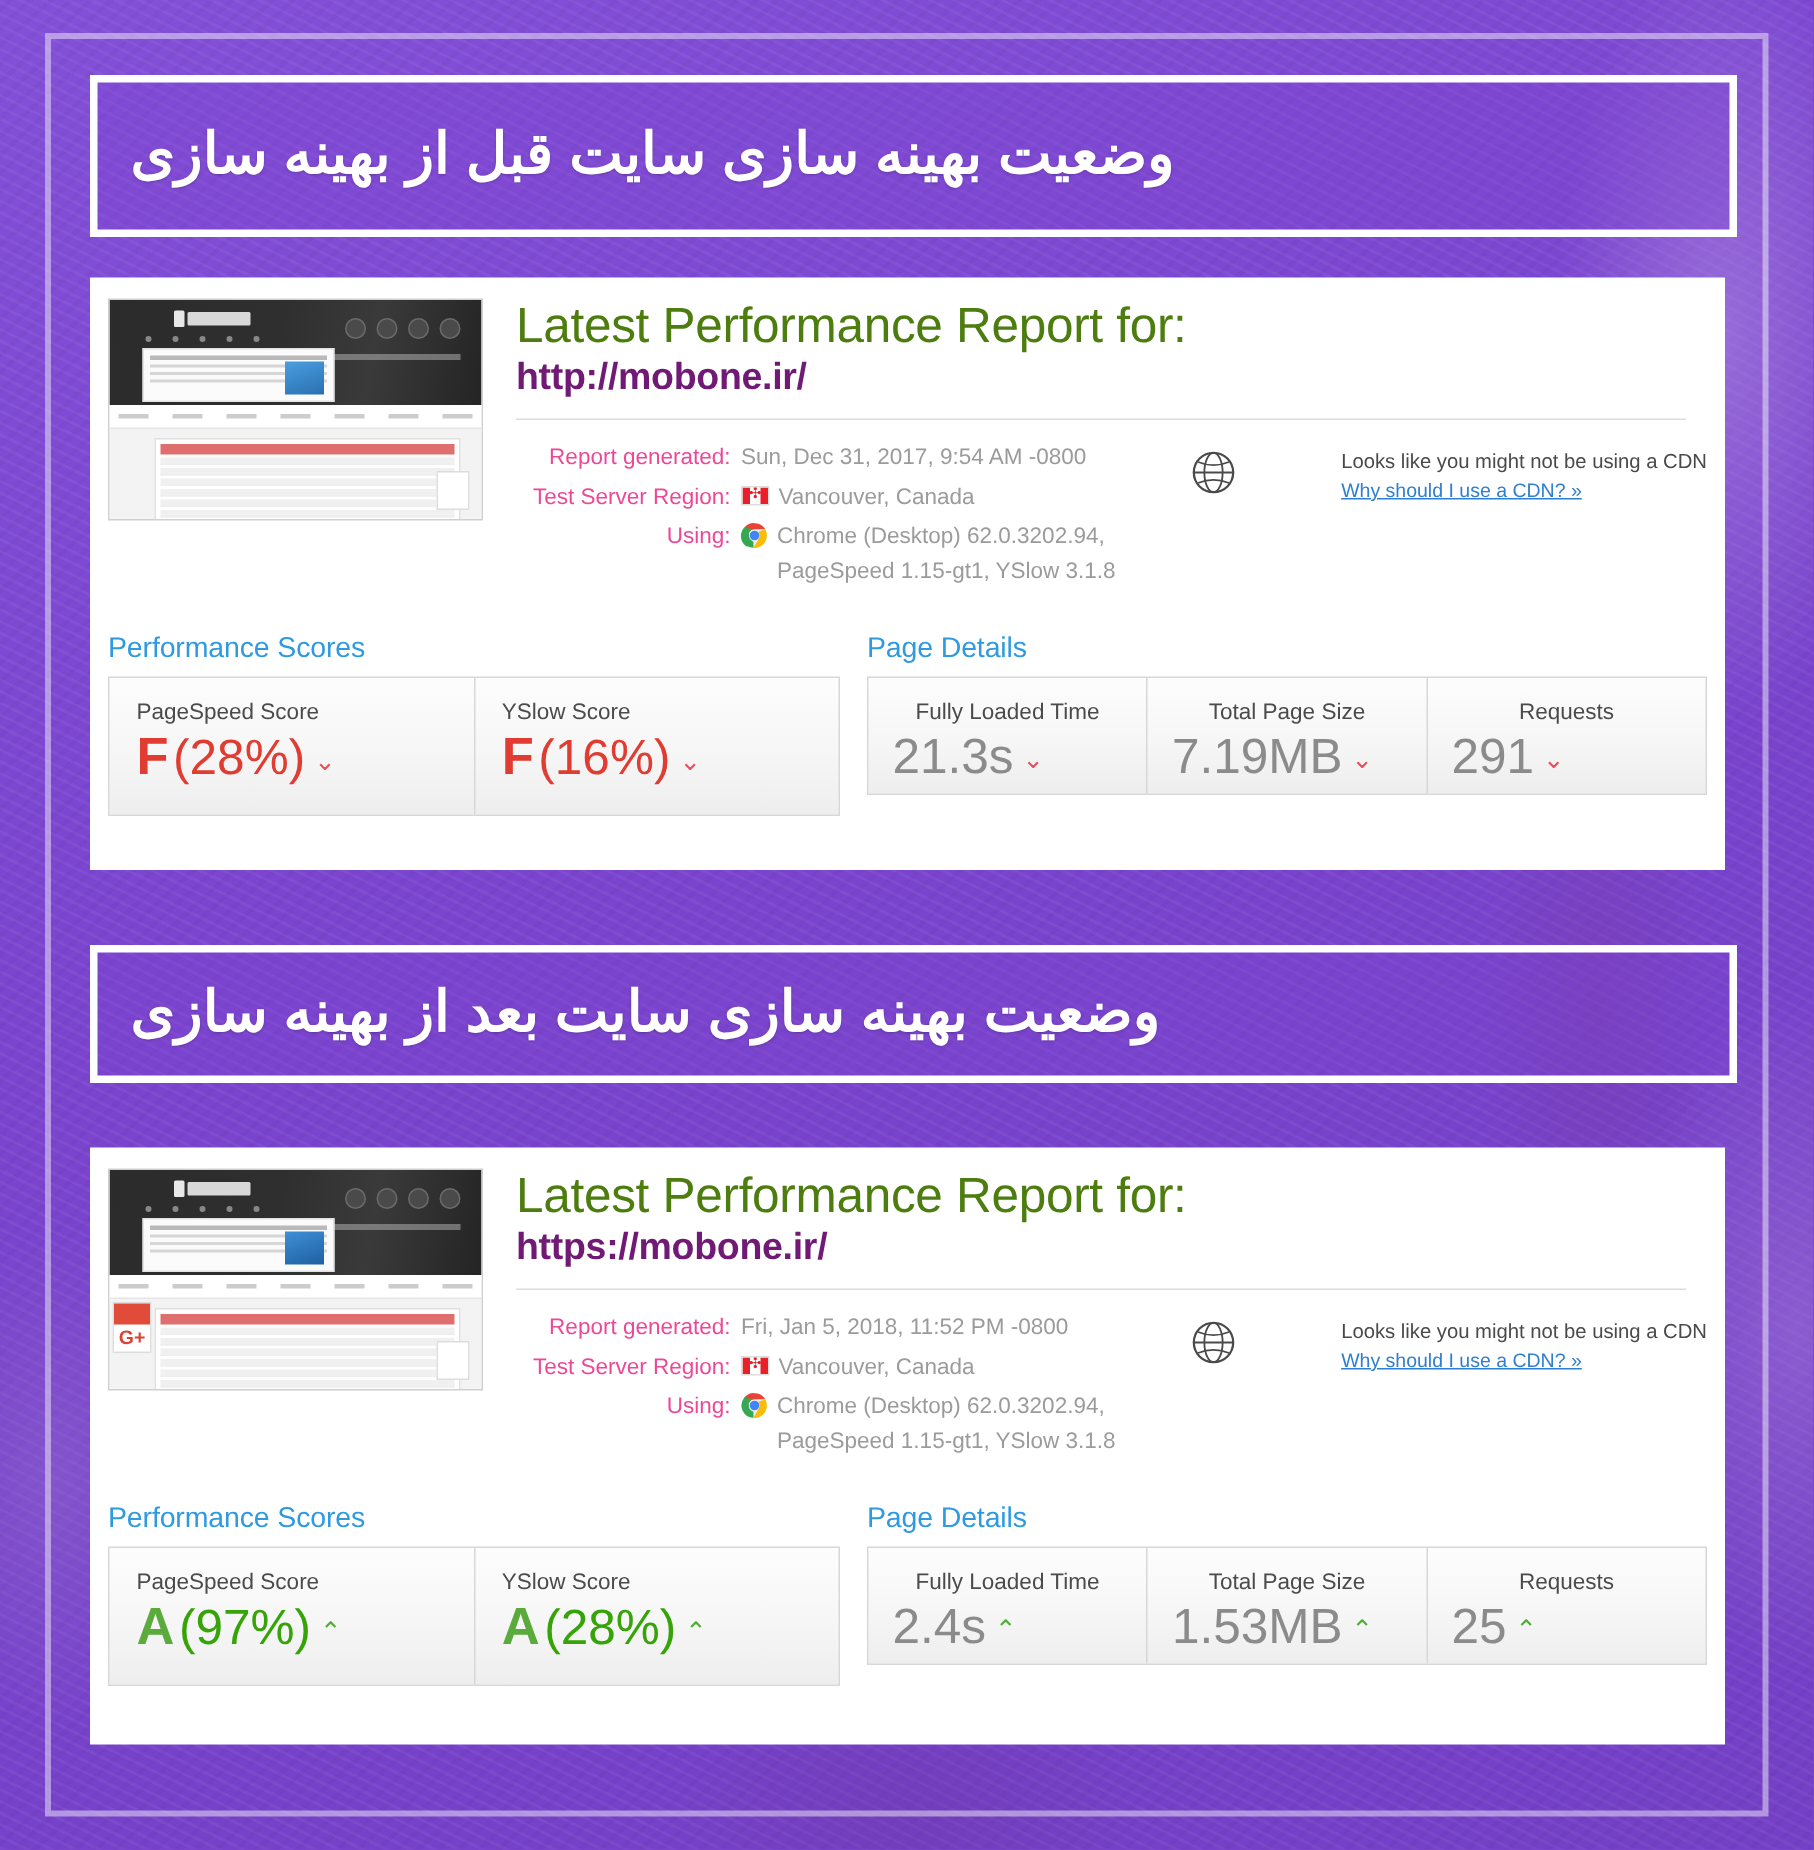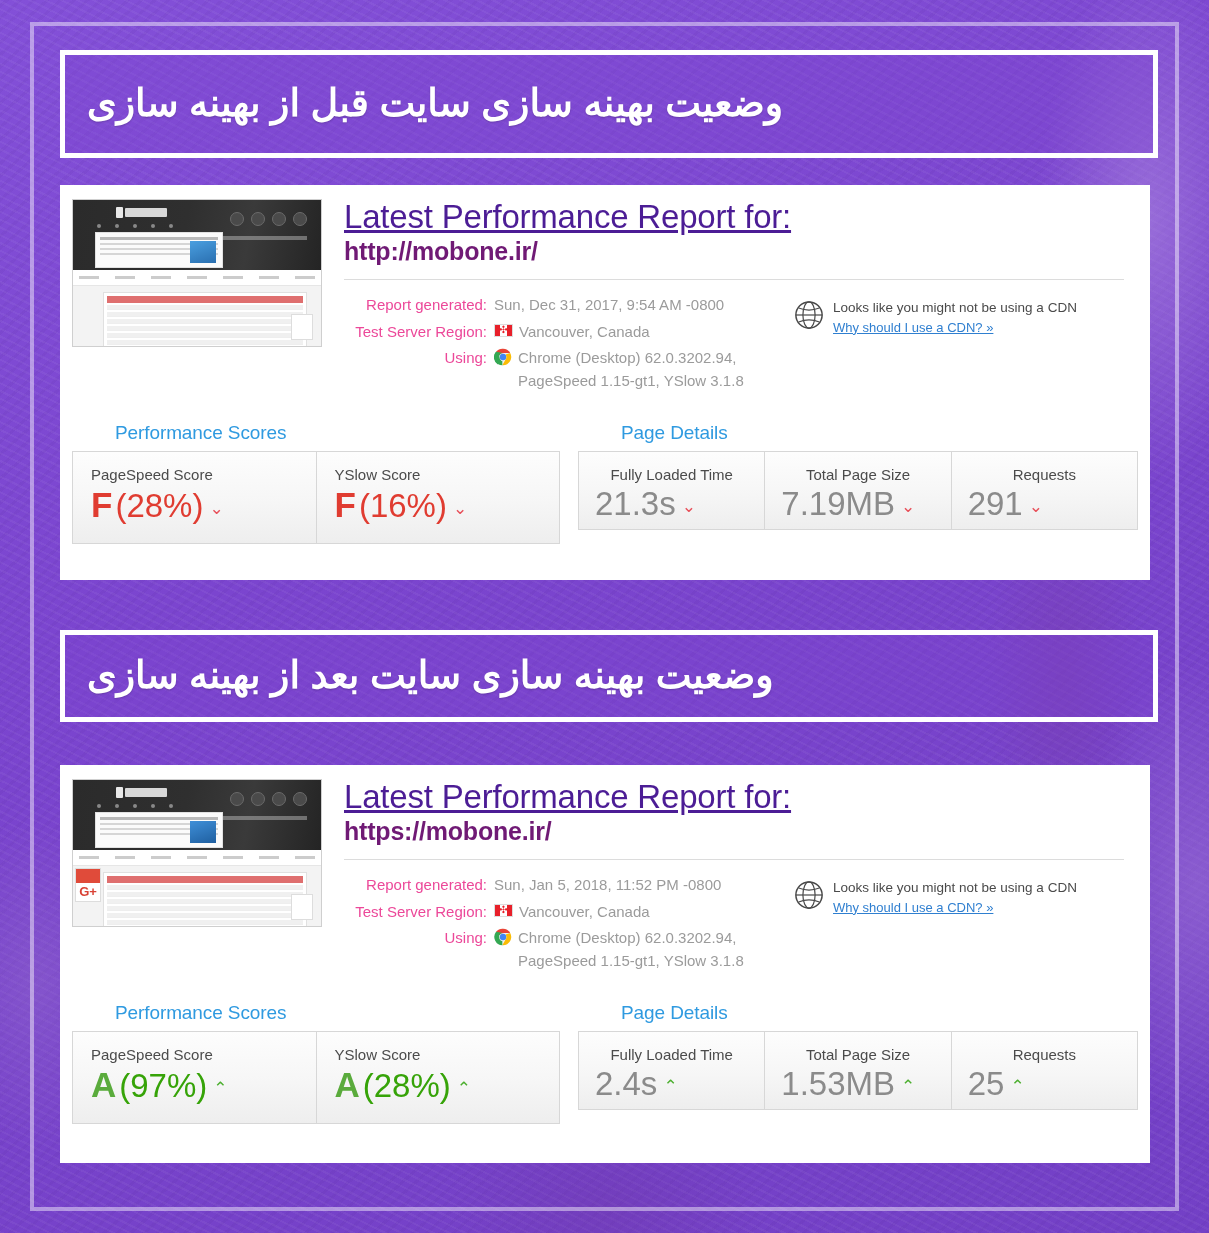--- a/index.html
+++ b/index.html
@@ -159,26 +159,25 @@
   }
   .thumb-gplus .r { height: 14px; background:#e04b3a; }
   .thumb-gplus .g {
     height: 18px; color:#d94235; font-size: 13px; font-weight:bold;
     text-align:center; line-height:18px;
   }
 
   
   .header-block { flex: 1 1 auto; padding-left: 22px; }
   .report-title {
-    color: #4c1d95;
+    color: #4d7c0f;
     font-size: 33px;
     font-weight: 400;
     line-height: 1.1;
     letter-spacing: -0.2px;
-    text-decoration: underline;
   }
   .report-url {
     color: #701a75;
     font-size: 25px;
     font-weight: 700;
     line-height: 1.35;
     letter-spacing: -0.2px;
   }
   .hdr-divider {
     height: 1px; background: #dcdcdc;
@@ -223,21 +222,21 @@
   .flag-leaf {
     position:absolute; left: 50%; top: 50%;
     transform: translate(-50%,-50%);
     color:#e8202a; font-size: 10px; line-height: 1;
   }
 
   
   .chrome-icon { width: 18px; height: 18px; flex: 0 0 18px; margin-top: 1px; }
 
   
-  .cdn-block { flex: 1 1 auto; display: flex; gap: 9px; padding-top: 4px; }
+  .cdn-block { flex: 1 1 auto; display: flex; gap: 9px; padding-top: 4px; justify-content: space-between; }
   .globe-icon { width: 30px; height: 30px; flex: 0 0 30px; margin-top: 2px; }
   .cdn-text { font-size: 13.5px; color: #4a4a4a; line-height: 1.45; }
   .cdn-link {
     font-size: 13px; color: #2f7fd0;
     text-decoration: underline; display: inline-block;
   }
 
   
   .metrics-row {
     display: flex;
@@ -247,21 +246,20 @@
   }
   .metrics-col.scores { flex: 0 0 488px; }
   .metrics-col.details { flex: 1 1 auto; }
 
   .section-title {
     color: #2f9ae0;
     font-size: 19px;
     font-weight: 400;
     margin-bottom: 7px;
     letter-spacing: -0.1px;
-    margin-left: 43px;
   }
 
   .box-group {
     display: flex;
     border: 1px solid #d7d7d7;
     background: linear-gradient(180deg, #fdfdfd 0%, #f6f6f6 55%, #eeeeee 100%);
   }
   .box-group .cell {
     flex: 1 1 0;
     padding: 14px 18px 18px 18px;
@@ -550,21 +548,21 @@
         <div class="report-title">Latest Performance Report for:</div>
         <div class="report-url">https://mobone.ir/</div>
         <div class="hdr-divider"></div>
 
         <div class="meta-row">
           <div class="meta-table">
 
             <div class="meta-line">
               <div class="meta-label">Report generated:</div>
               <div class="meta-value">
-                <span>Sun, Jan 5, 2018, 11:52 PM -0800</span>
+                <span>Fri, Jan 5, 2018, 11:52 PM -0800</span>
               </div>
             </div>
 
             <div class="meta-line">
               <div class="meta-label">Test Server Region:</div>
               <div class="meta-value">
                 <span class="flag-ca">
                     <span class="flag-leaf">✣</span>
                   </span>
                 <span>Vancouver, Canada</span>

